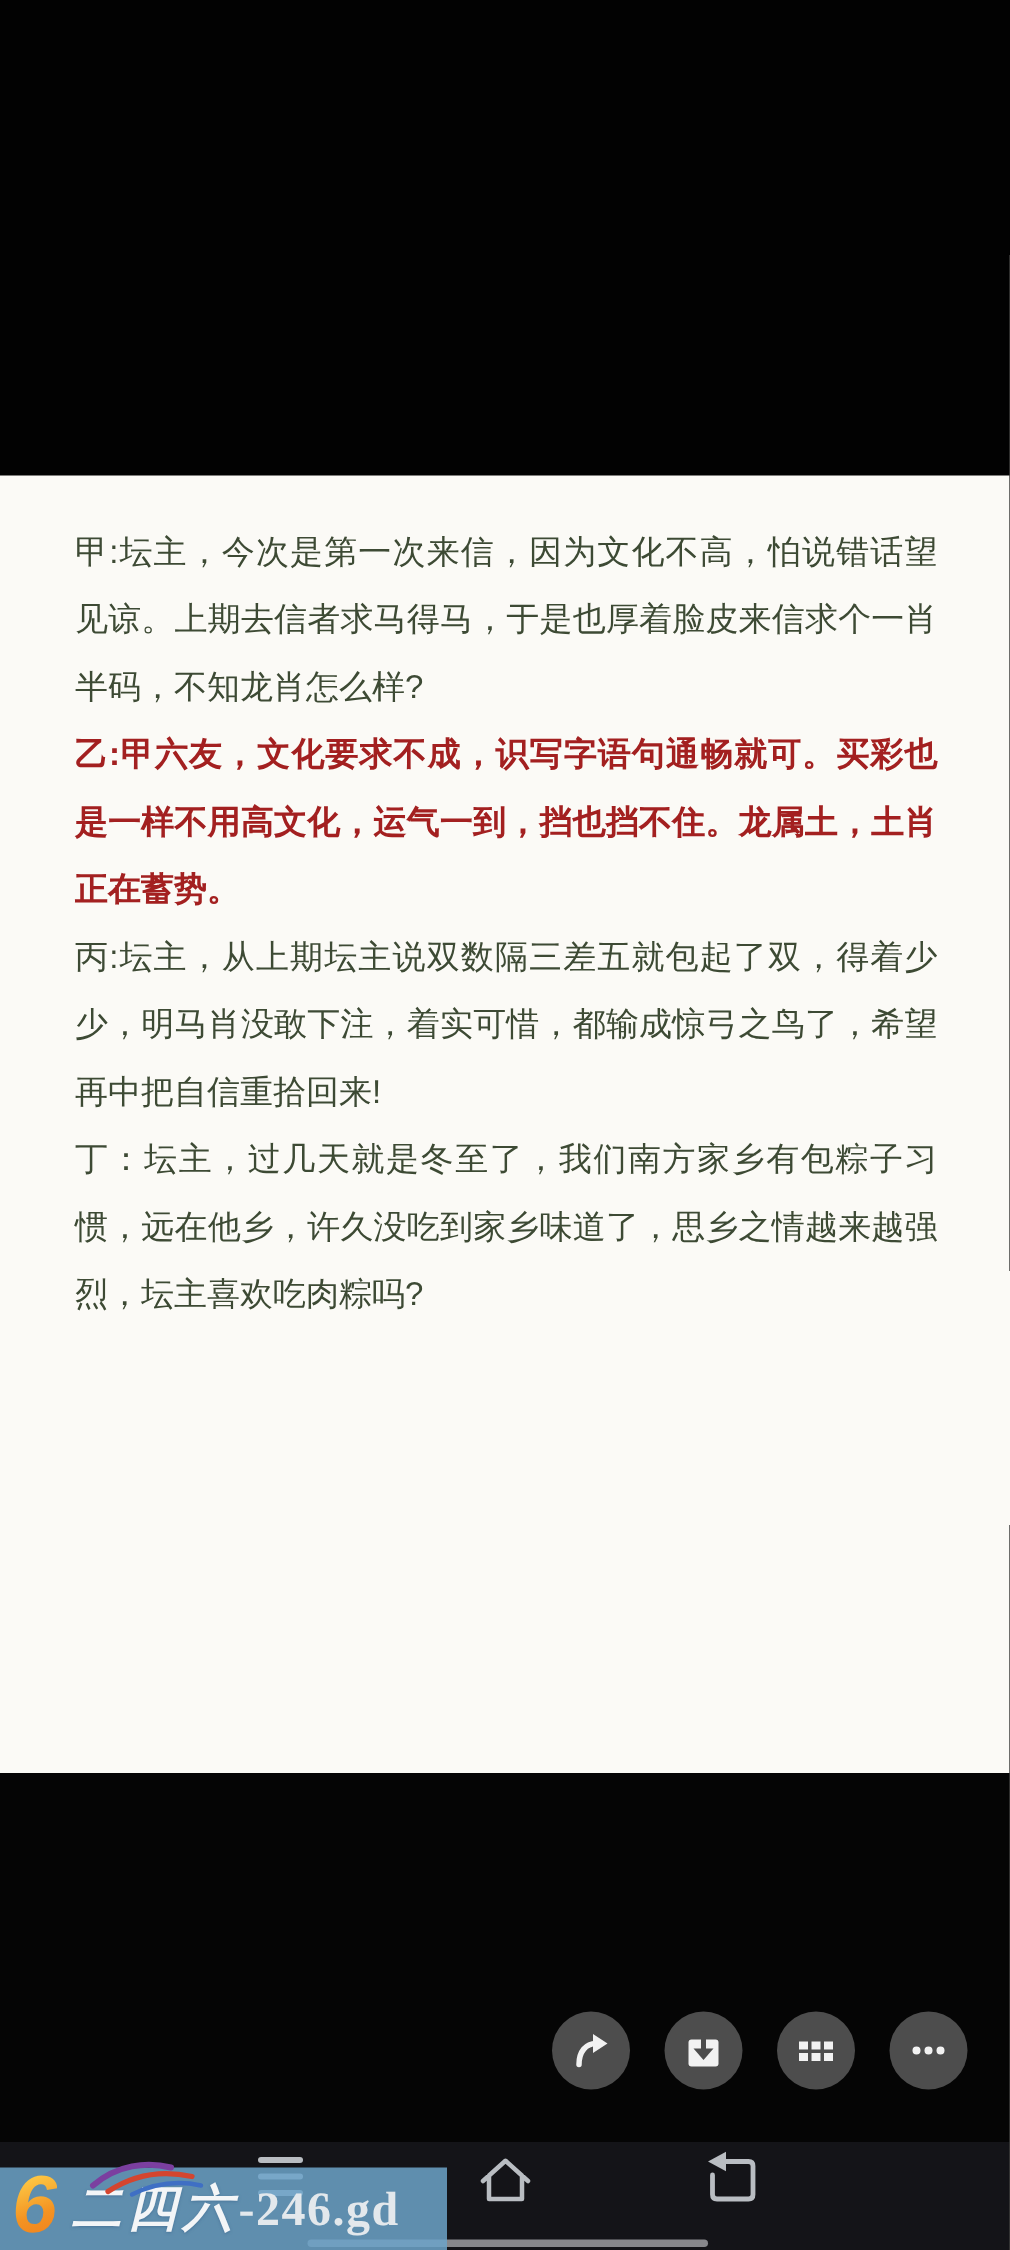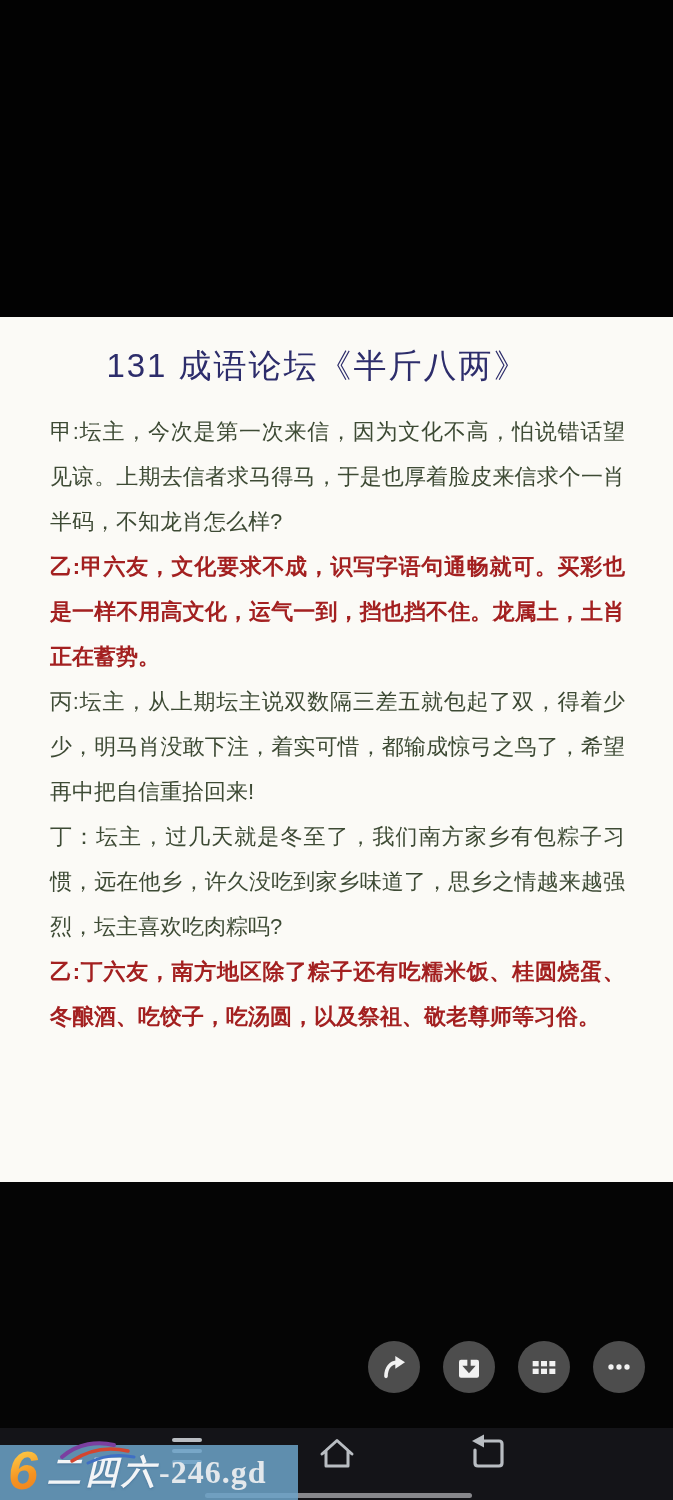--- a/index.html
+++ b/index.html
@@ -48,26 +48,24 @@
                font-family:"Liberation Serif","DejaVu Serif",serif; letter-spacing:1px; }
 </style>
 </head>
 <body>
 
 <div class="screen">
 
   <div class="top-bar"></div>
 
   <div class="photo">
-    <h1>131 成语论坛《半斤八两》</h1>
     <p class="dark">甲:坛主，今次是第一次来信，因为文化不高，怕说错话望见谅。上期去信者求马得马，于是也厚着脸皮来信求个一肖半码，不知龙肖怎么样?</p>
     <p class="red">乙:甲六友，文化要求不成，识写字语句通畅就可。买彩也是一样不用高文化，运气一到，挡也挡不住。龙属土，土肖正在蓄势。</p>
     <p class="dark">丙:坛主，从上期坛主说双数隔三差五就包起了双，得着少少，明马肖没敢下注，着实可惜，都输成惊弓之鸟了，希望再中把自信重拾回来!</p>
     <p class="dark">丁：坛主，过几天就是冬至了，我们南方家乡有包粽子习惯，远在他乡，许久没吃到家乡味道了，思乡之情越来越强烈，坛主喜欢吃肉粽吗?</p>
-    <p class="red">乙:丁六友，南方地区除了粽子还有吃糯米饭、桂圆烧蛋、冬酿酒、吃饺子，吃汤圆，以及祭祖、敬老尊师等习俗。</p>
   </div>
 
   <div class="bottom-bar"></div>
 
   <div class="action-bar">
     <div class="act-btn">
       <span>
         <svg width="32" height="32" viewBox="0 0 48 48">
           <path d="M12 38 C12 25 19 17 29 17" stroke="#f2f2f2" stroke-width="5.5" fill="none" stroke-linecap="round"></path>
           <path d="M26 7.5 L40.5 17 L26 26.5 Z" fill="#f2f2f2"></path>

